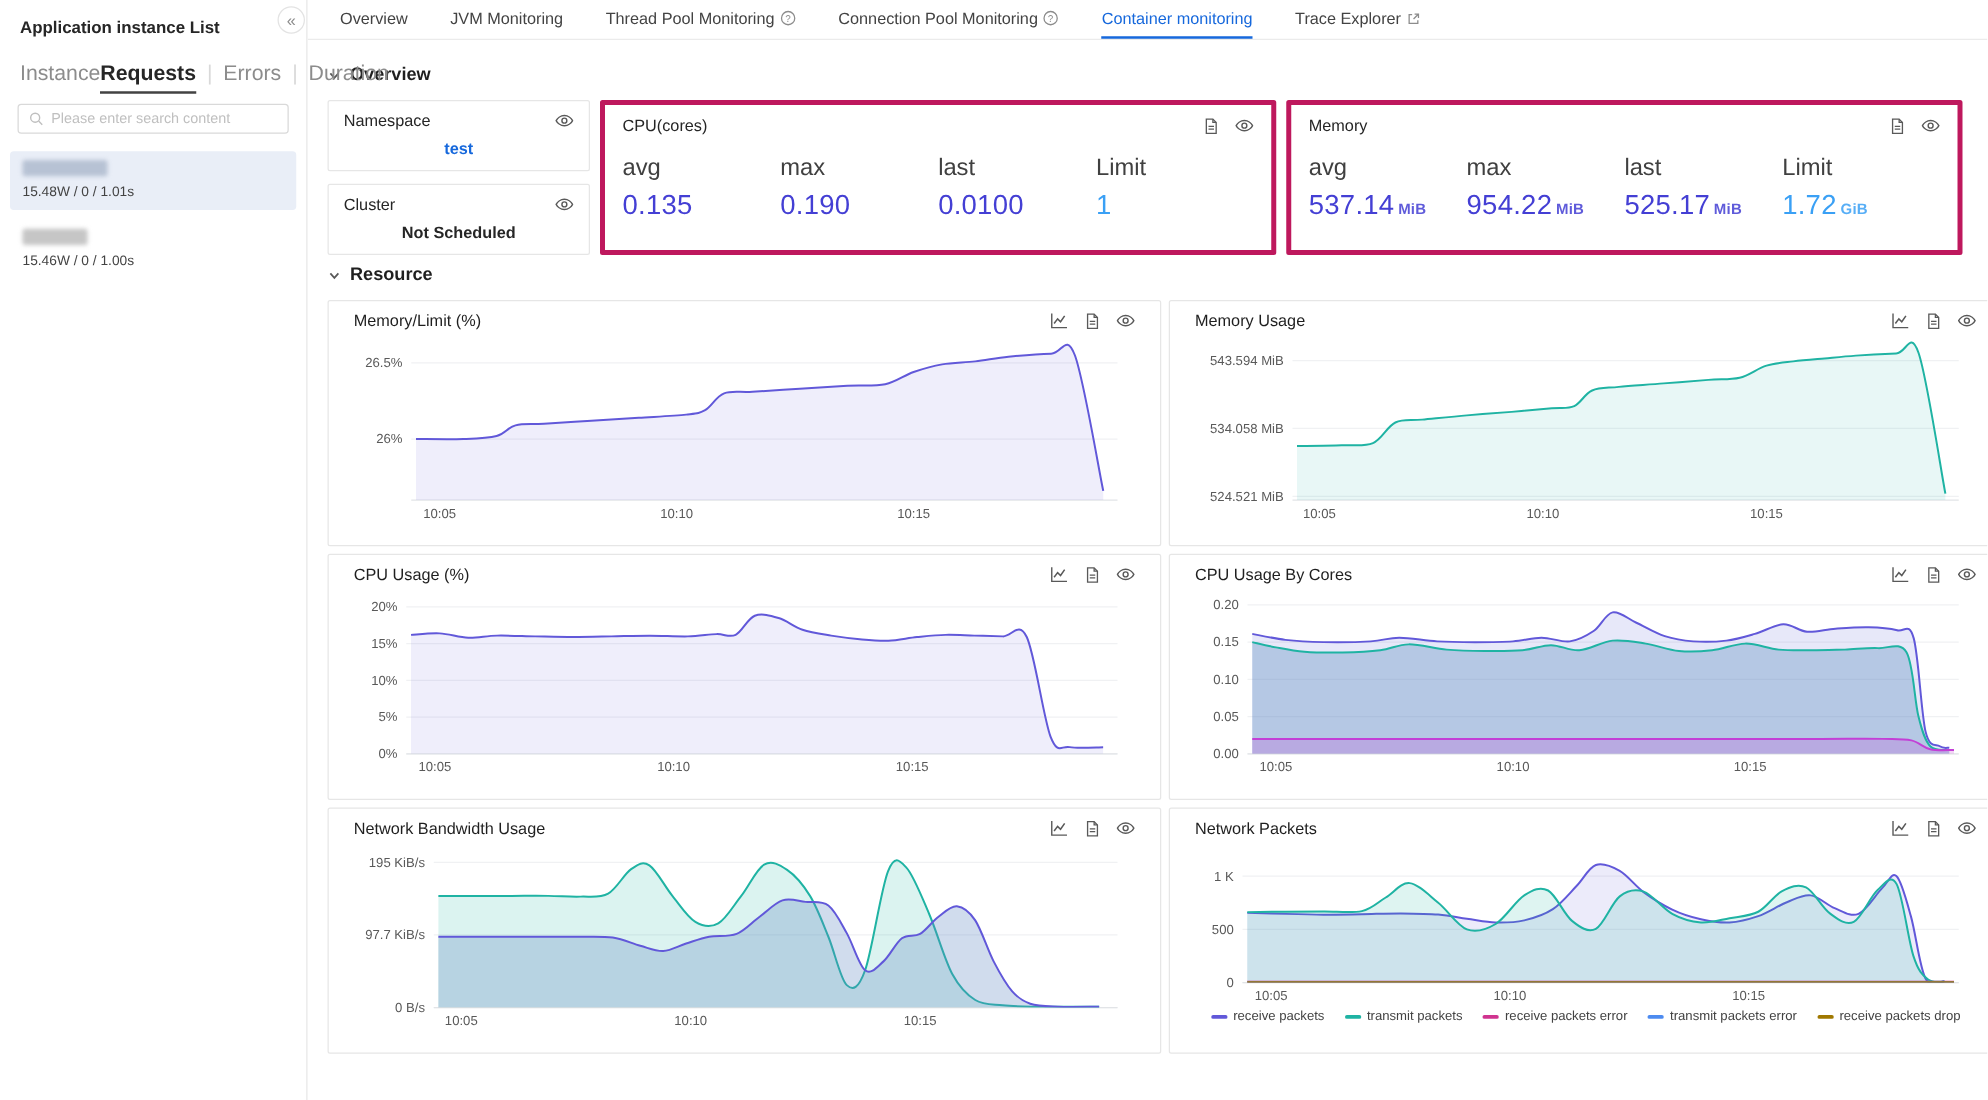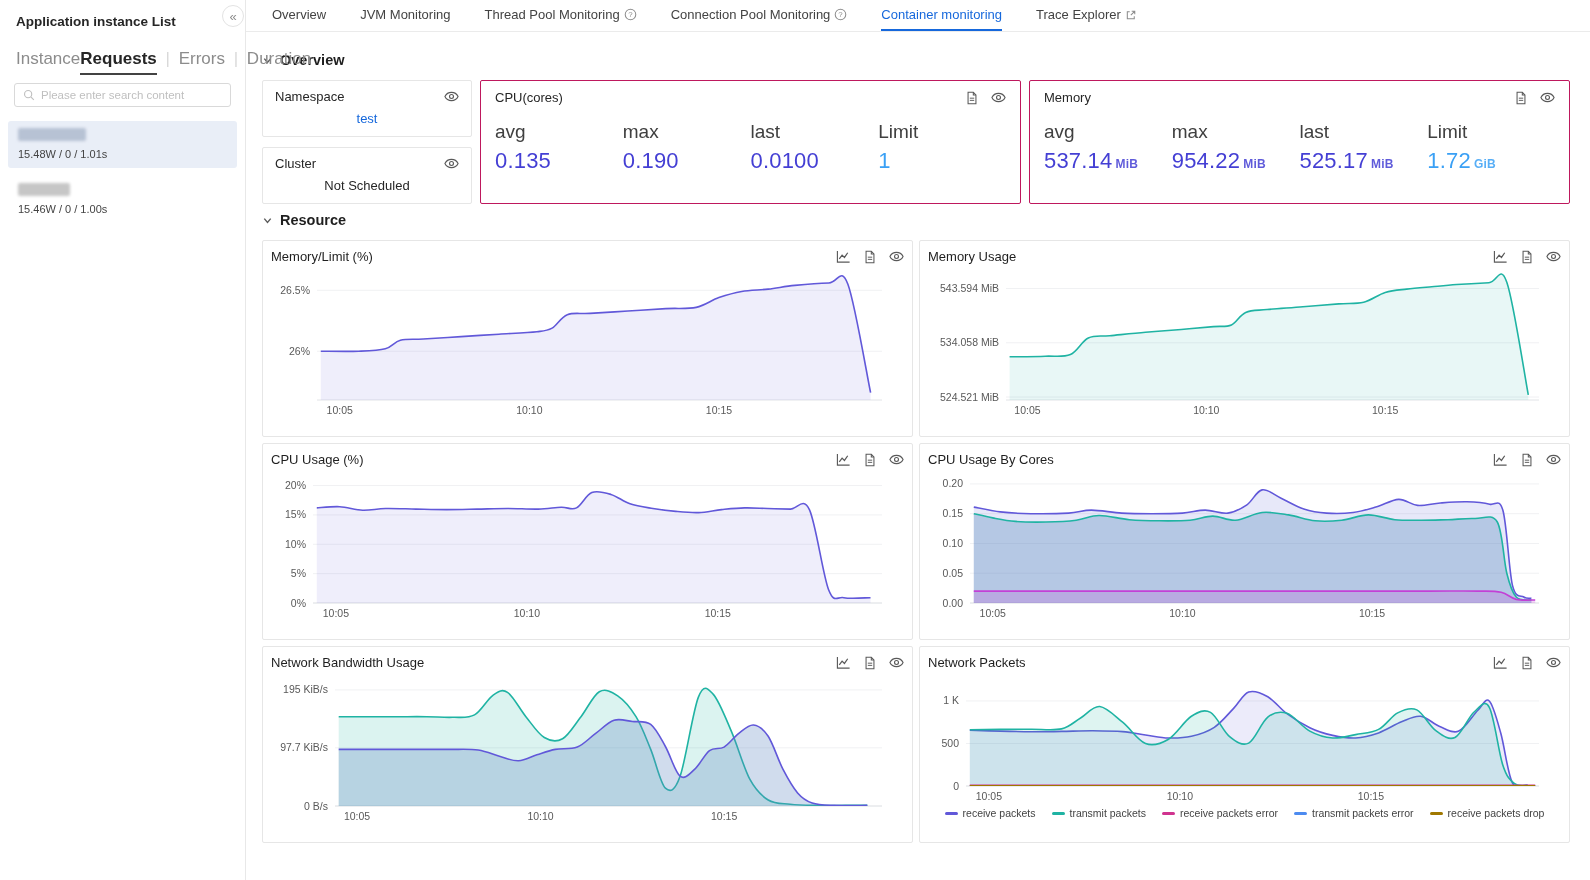--- a/index.html
+++ b/index.html
@@ -39,37 +39,37 @@
   .content { flex:1; padding:12px 20px 0 16px; overflow:hidden; }
   .section-header { display:flex; align-items:center; gap:7px; font-size:14.5px; font-weight:700; color:#1f1f1f;
     margin:8px 0 12px; cursor:pointer; }
   .section-header .icon { color:#595959; }
 
   .overview-row { display:flex; gap:8px; margin-bottom:8px; }
   .mini-col { width:210px; min-width:210px; display:flex; flex-direction:column; gap:10px; }
   .mini-card { border:1px solid #e6e6e6; border-radius:2px; padding:8px 12px; height:57px; }
   .mini-head { display:flex; justify-content:space-between; align-items:center;gap:20px; }
   .mini-title { font-size:13px; color:#262626; }
-  .mini-value { text-align:center; margin-top:7px; font-size:13px; color:#262626; }
+  .mini-value { text-align:center; margin-top:7px; font-size:13px; color:#262626;font-weight:bold; }
   .mini-value.link { color:#1668dc; cursor:pointer; }
 
-  .metric-card { flex:1; border:1px solid #be185d; border-radius:2px; padding:9px 14px; height:124px; }
+  .metric-card { flex:1; border:4px solid #be185d; border-radius:2px; padding:9px 14px; height:124px; }
   .metric-header { display:flex; justify-content:space-between; align-items:center; }
   .metric-title { font-size:13px; color:#262626; }
   .card-icons { display:flex; gap:12px; color:#595959; }
   .card-icons .icon { cursor:pointer; }
   .metrics-row { display:flex; margin-top:16px; }
   .metric { flex:1; }
   .metric-label { font-size:19px; color:#404040; margin-bottom:5px; }
   .metric-value { font-size:22px; color:#443fd4; font-weight:500; letter-spacing:.2px; }
   .metric-value .unit { font-size:12px; font-weight:700; margin-left:3px; opacity:.85; }
   .metric.limit .metric-value { color:#3aa0f5; }
 
   .charts-grid { display:grid; grid-template-columns:1fr 1fr; gap:6px; }
-  .chart-card { border:1px solid #e6e6e6; border-radius:2px; padding:8px 8px 6px; height:197px; }
+  .chart-card { border:1px solid #e6e6e6; border-radius:2px; padding:8px 20px 6px; height:197px; }
   .chart-header { display:flex; justify-content:space-between; align-items:center; margin-bottom:2px; }
   .chart-title { font-size:13px; color:#1f1f1f; font-weight:500; }
   .chart-plot { height:152px; }
   .with-legend .chart-plot { height:132px; }
   .chart-legend { display:flex; justify-content:center; align-items:center; gap:16px; font-size:10.5px; color:#434343; margin-top:3px; }
   .legend-item { display:flex; align-items:center; gap:5px; cursor:pointer; }
   .legend-marker { width:13px; height:3px; border-radius:2px; display:inline-block; }
   svg { font-family:inherit; display:block; }
 </style>
 </head>

